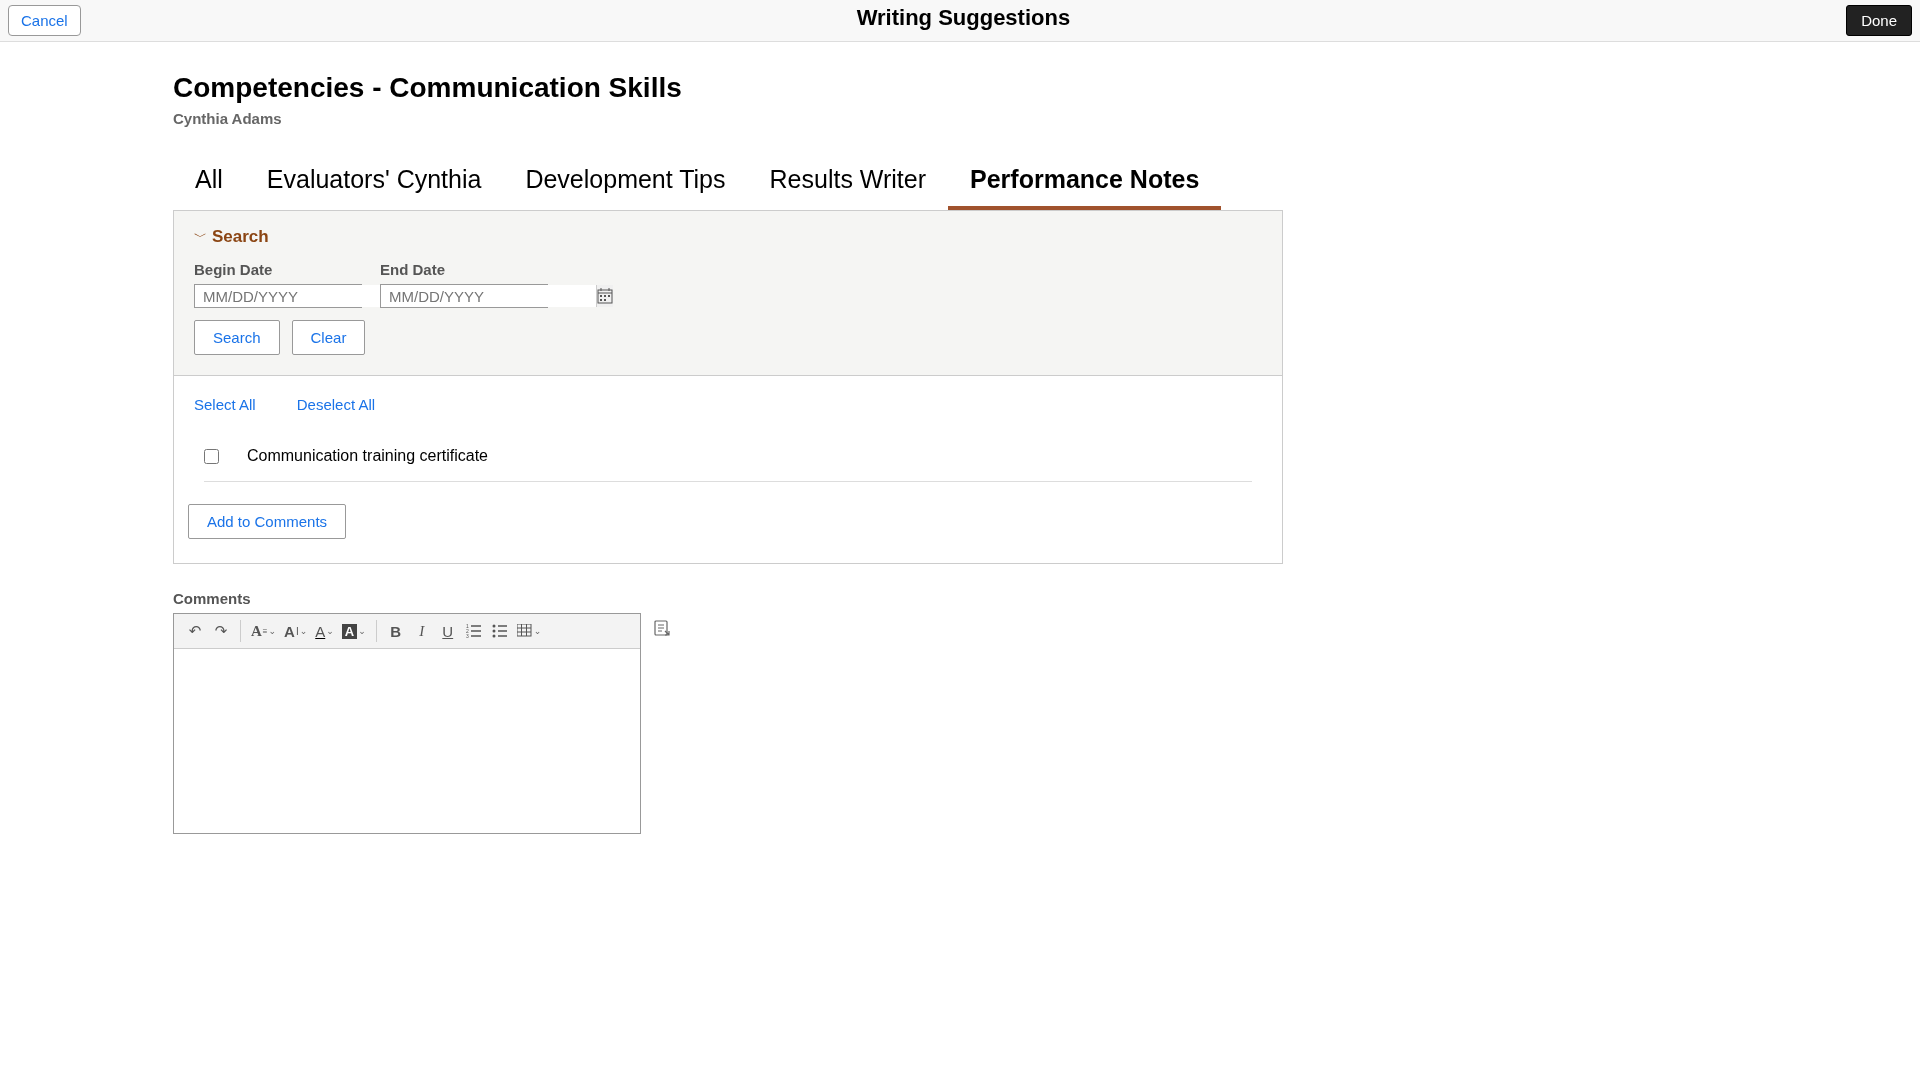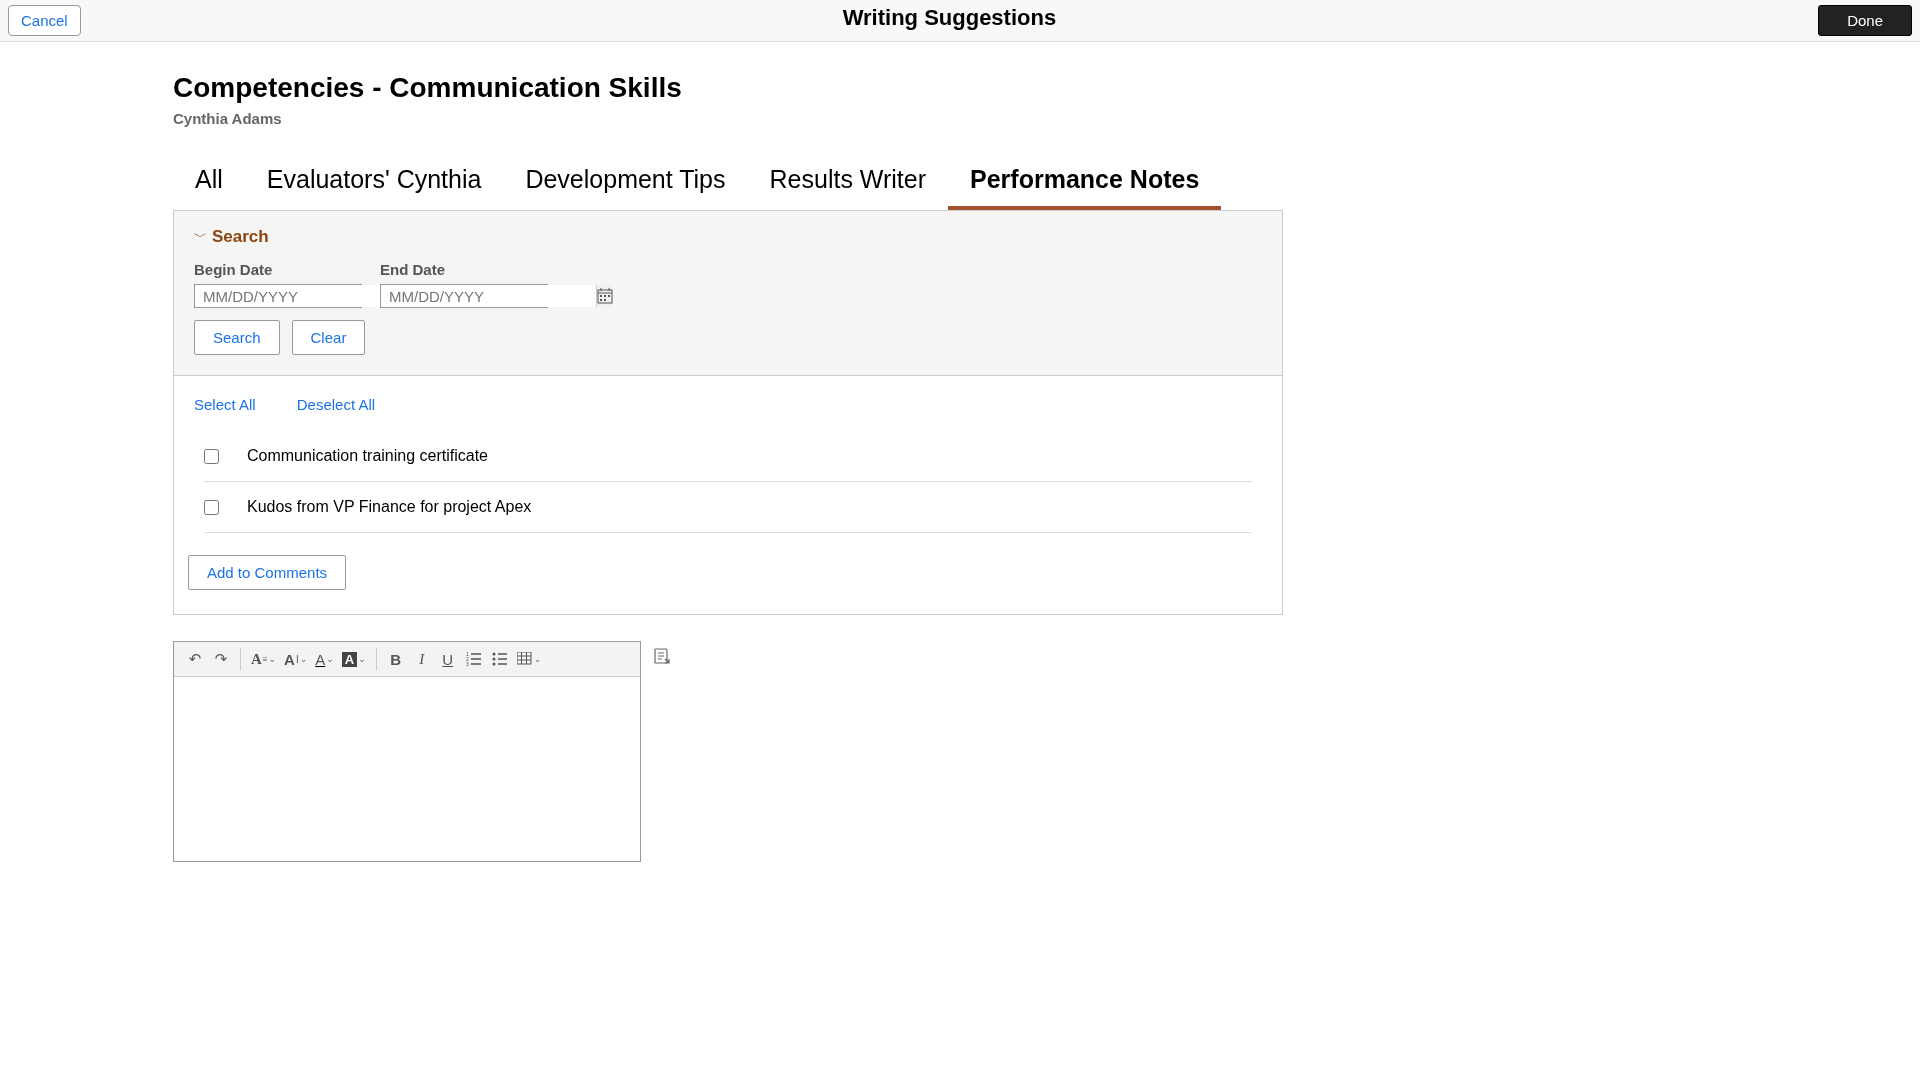--- a/index.html
+++ b/index.html
@@ -30,21 +30,21 @@
       color: #1a73e8;
       padding: 6px 12px;
       font-size: 15px;
       cursor: pointer;
     }
     .btn-done {
       background: #222;
       border: 1px solid #000;
       border-radius: 3px;
       color: #fff;
-      padding: 6px 28px;
+      padding: 6px 14px;
       font-size: 15px;
       cursor: pointer;
     }
     .content {
       padding: 30px 0 0 0;
       max-width: 1280px;
       margin-left: 173px;
     }
     .page-title {
       font-size: 28px;
@@ -343,32 +343,29 @@
     <div class="list-section">
       <div class="select-links">
         <span class="link">Select All</span>
         <span class="link">Deselect All</span>
       </div>
       <div class="item-list">
         <div class="item-row">
           <input type="checkbox" style="">
           <span class="item-text">Communication training certificate</span>
         </div>
-        <div class="item-row">
-          <input type="checkbox" style="">
-          <span class="item-text">Kudos from VP Finance for project Apex</span>
-        </div>
       </div>
       <div class="add-btn-wrap">
         <button class="btn-outline">Add to Comments</button>
       </div>
     </div>
   </div>
 
   <div class="comments-section">
+    <div class="comments-label">Comments</div>
     <div class="editor-wrap">
       <div class="editor">
         <div class="toolbar">
           <div class="tb-group">
             <button class="tb-btn">↶</button>
             <button class="tb-btn">↷</button>
           </div>
           <div class="tb-sep"></div>
           <div class="tb-group">
             <button class="tb-btn tb-drop">

